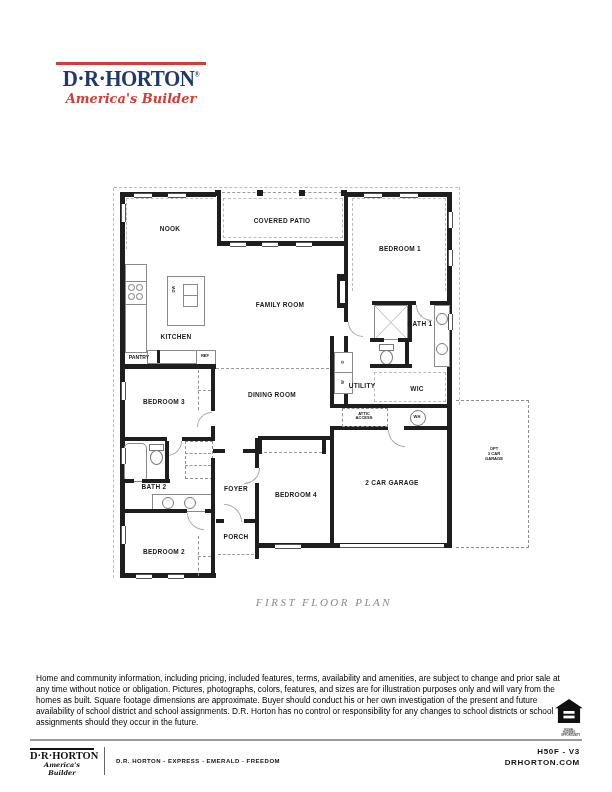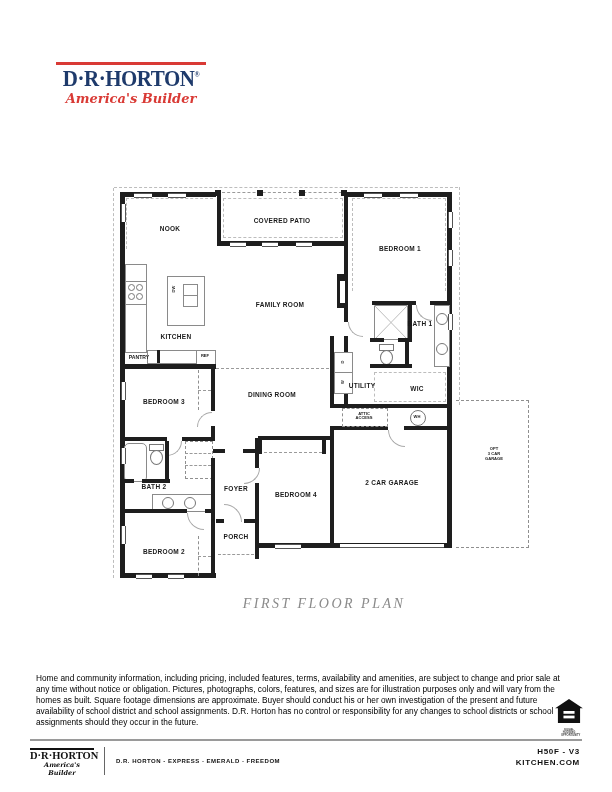--- a/index.html
+++ b/index.html
@@ -27,21 +27,21 @@
   .arc-tl{position:absolute;border:solid #aaa;border-width:1px 0 0 1px;border-radius:100% 0 0 0;}
   .arc-tr{position:absolute;border:solid #aaa;border-width:1px 1px 0 0;border-radius:0 100% 0 0;}
   .rlabel{position:absolute;transform:translate(-50%,-50%);font-weight:bold;font-size:6.5px;letter-spacing:.3px;color:#1a1a1a;white-space:nowrap;}
   .mlabel{position:absolute;transform:translate(-50%,-50%) scale(.85);font-weight:bold;font-size:6px;color:#1a1a1a;white-space:nowrap;}
   .slabel{position:absolute;transform:translate(-50%,-50%) scale(.68);font-weight:bold;font-size:6px;color:#1a1a1a;white-space:nowrap;text-align:center;line-height:1.2;}
   .slabel.rot{transform:translate(-50%,-50%) scale(.68) rotate(-90deg);}
   .slabel .ln{display:block;}
   .sink{position:absolute;width:10px;height:10px;border:1px solid #777;border-radius:50%;background:#fff;}
   .bowl{position:absolute;border:1px solid #777;border-radius:50%;background:#fff;}
   .tank{position:absolute;border:1px solid #777;background:#fff;}
-  .caption{position:absolute;left:112px;top:596px;width:424px;text-align:center;font-family:"Liberation Serif",serif;font-style:italic;font-size:14px;letter-spacing:2.5px;color:#8a8a8a;}
+  .caption{position:absolute;left:112px;top:596px;width:424px;text-align:center;font-family:"Liberation Serif",serif;font-style:italic;font-size:11px;letter-spacing:2.5px;color:#8a8a8a;}
 
   
   .disclaimer{position:absolute;left:36px;top:673px;width:530px;font-size:8.3px;line-height:10.9px;color:#000;}
   .eho{position:absolute;left:551px;top:699px;width:36px;text-align:center;}
   .eho .txt{font-size:6px;transform:scale(.45);transform-origin:top center;color:#444;font-weight:bold;line-height:1.1;margin-top:1px;}
   .rule{position:absolute;left:30px;top:739px;width:552px;height:2px;background:#9a9a9a;}
   .f-logo{position:absolute;left:30px;top:748px;width:64px;text-align:center;}
   .f-logo .fl-bar{height:2px;background:#111;}
   .f-logo .fl-name{font-family:"Liberation Serif",serif;font-weight:bold;font-size:10.5px;color:#111;white-space:nowrap;}
   .f-logo .fl-tag{font-family:"DejaVu Serif",serif;font-style:italic;font-weight:bold;font-size:6.5px;color:#111;}
@@ -259,16 +259,16 @@
   <div class="rule"></div>
   <div class="f-logo">
     <div class="fl-bar"></div>
     <div class="fl-name">D·R·HORTON</div>
     <div class="fl-tag">America's Builder</div>
   </div>
   <div class="f-div"></div>
   <div class="f-brands">D.R. HORTON - EXPRESS - EMERALD - FREEDOM</div>
   <div class="f-right">
     <div>H50F - V3</div>
-    <div>KITCHEN.COM</div>
+    <div>DRHORTON.COM</div>
   </div>
 
 </div>
 
 </body></html>

